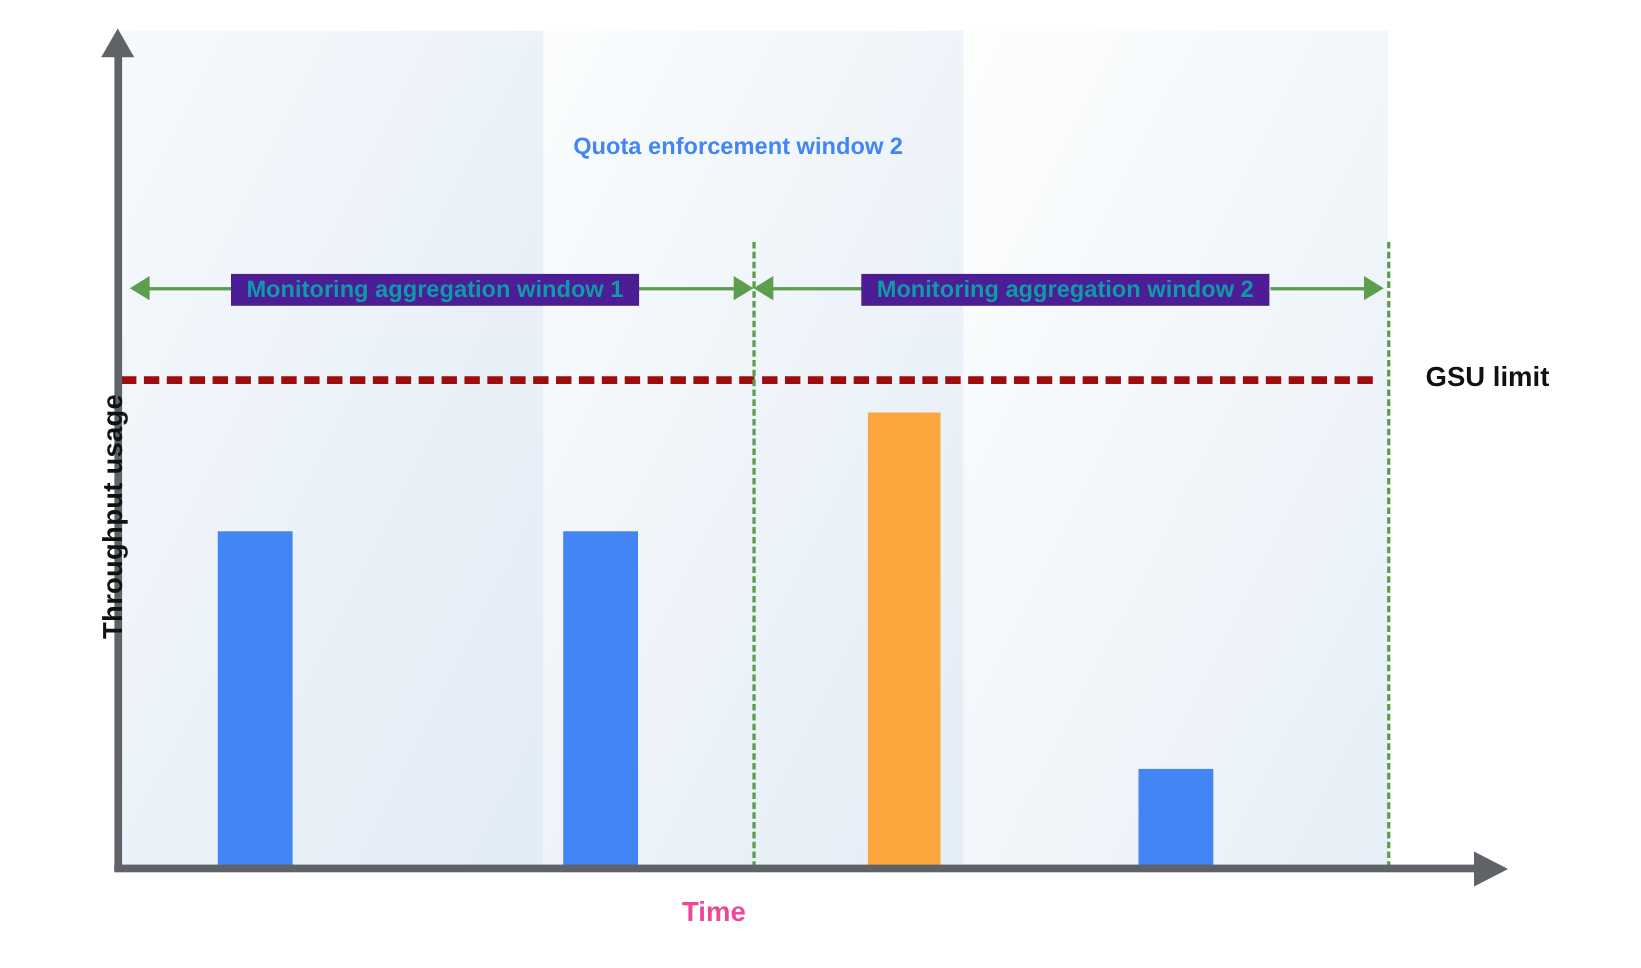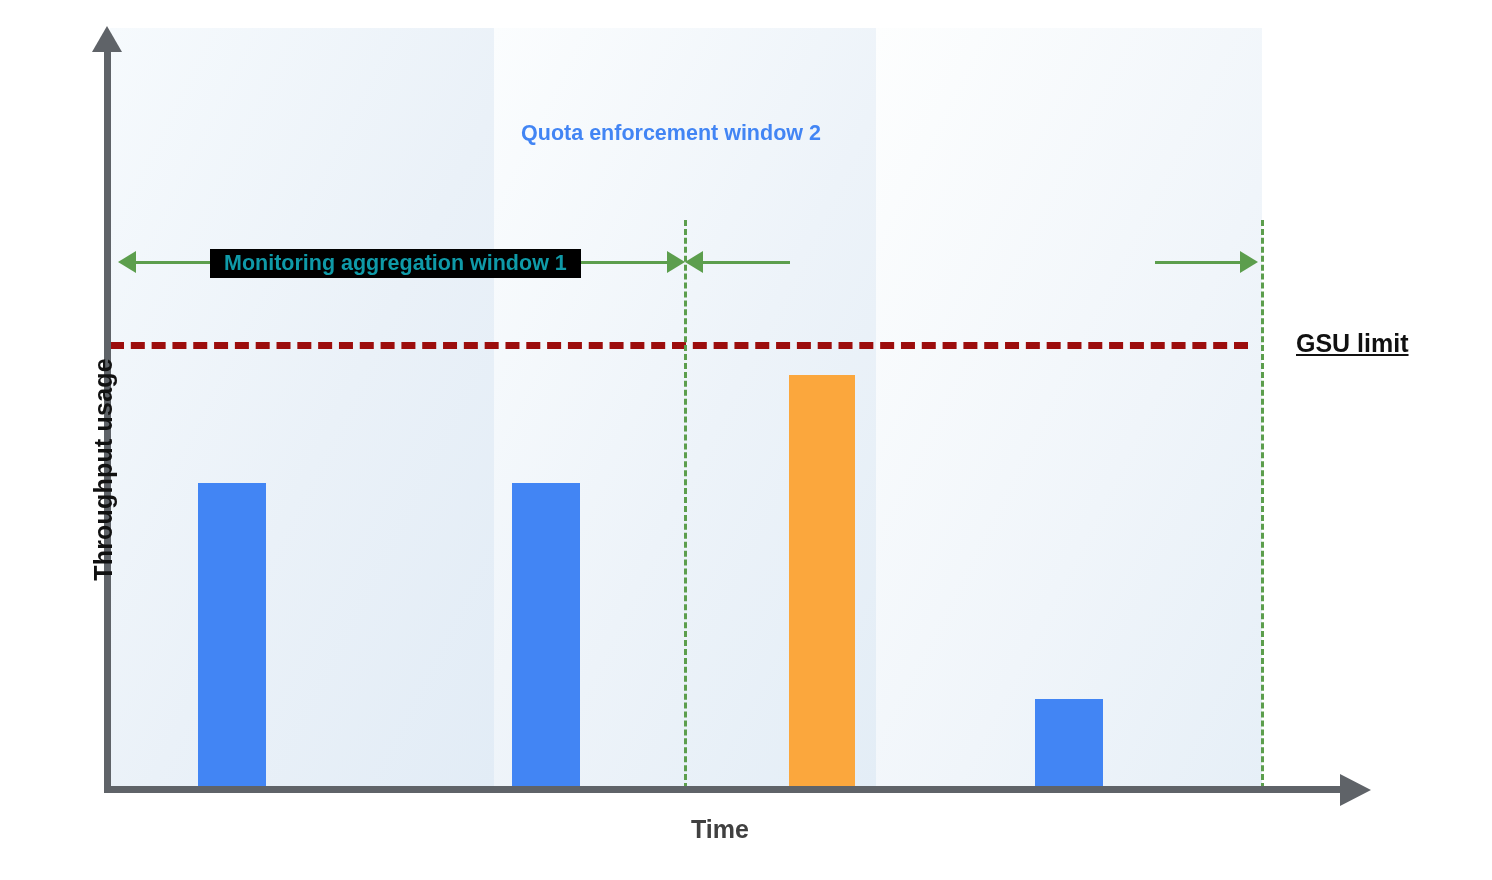--- a/index.html
+++ b/index.html
@@ -87,24 +87,24 @@
     font-size: 25px;
     font-weight: bold;
     color: #111111;
     letter-spacing: 0.2px;
   }
   #x-axis-title {
     position: absolute;
     left: 620px;
     top: 815px;
     width: 200px;
-    text-align: center;
+    text-align: left;
     font-size: 25px;
     font-weight: bold;
-    color: #404040;
+    color: #ec4899;
   }
 
   
   .quota-label {
     position: absolute;
     top: 121px;
     font-size: 21.5px;
     font-weight: bold;
     color: #4285f4;
     text-align: center;
@@ -114,21 +114,21 @@
   #quota-2 { left: 494px; width: 354px; }
   #quota-3 { left: 876px; width: 386px; }
 
   
   .mon-label {
     position: absolute;
     top: 249px;
     font-size: 21.5px;
     font-weight: bold;
     color: #0f9aa8;
-    background: #000000;
+    background: #4c1d95;
     padding: 2px 14px;
     white-space: nowrap;
   }
   #mon-1 { left: 210px; }
   #mon-2 { left: 783px; }
 
   
   .mline {
     position: absolute;
     top: 261px;
@@ -181,21 +181,20 @@
     border-top: 7px dashed #9c0d0d;
   }
   #gsu-label {
     position: absolute;
     left: 1296px;
     top: 329px;
     font-size: 25px;
     font-weight: bold;
     color: #111111;
     white-space: nowrap;
-    text-decoration: underline;
   }
 
   
   .bar {
     position: absolute;
     bottom: 91px;
   }
   .bar-blue   { background: #4285f4; }
   .bar-orange { background: #fba73d; }
 </style>
@@ -222,20 +221,21 @@
   <div class="mline" id="mline-1b"></div>
   <div class="ahead-left" id="ahead-1-left"></div>
   <div class="ahead-right" id="ahead-1-right"></div>
 
   <div class="mline" id="mline-2a"></div>
   <div class="mline" id="mline-2b"></div>
   <div class="ahead-left" id="ahead-2-left"></div>
   <div class="ahead-right" id="ahead-2-right"></div>
 
   <div class="mon-label" id="mon-1">Monitoring aggregation window 1</div>
+  <div class="mon-label" id="mon-2">Monitoring aggregation window 2</div>
 
   <div class="vdash" id="vdash-1"></div>
   <div class="vdash" id="vdash-2"></div>
 
   <div id="y-axis-line"></div>
   <div id="y-axis-head"></div>
   <div id="x-axis-line"></div>
   <div id="x-axis-head"></div>
 
   <div id="y-axis-title">Throughput usage</div>

